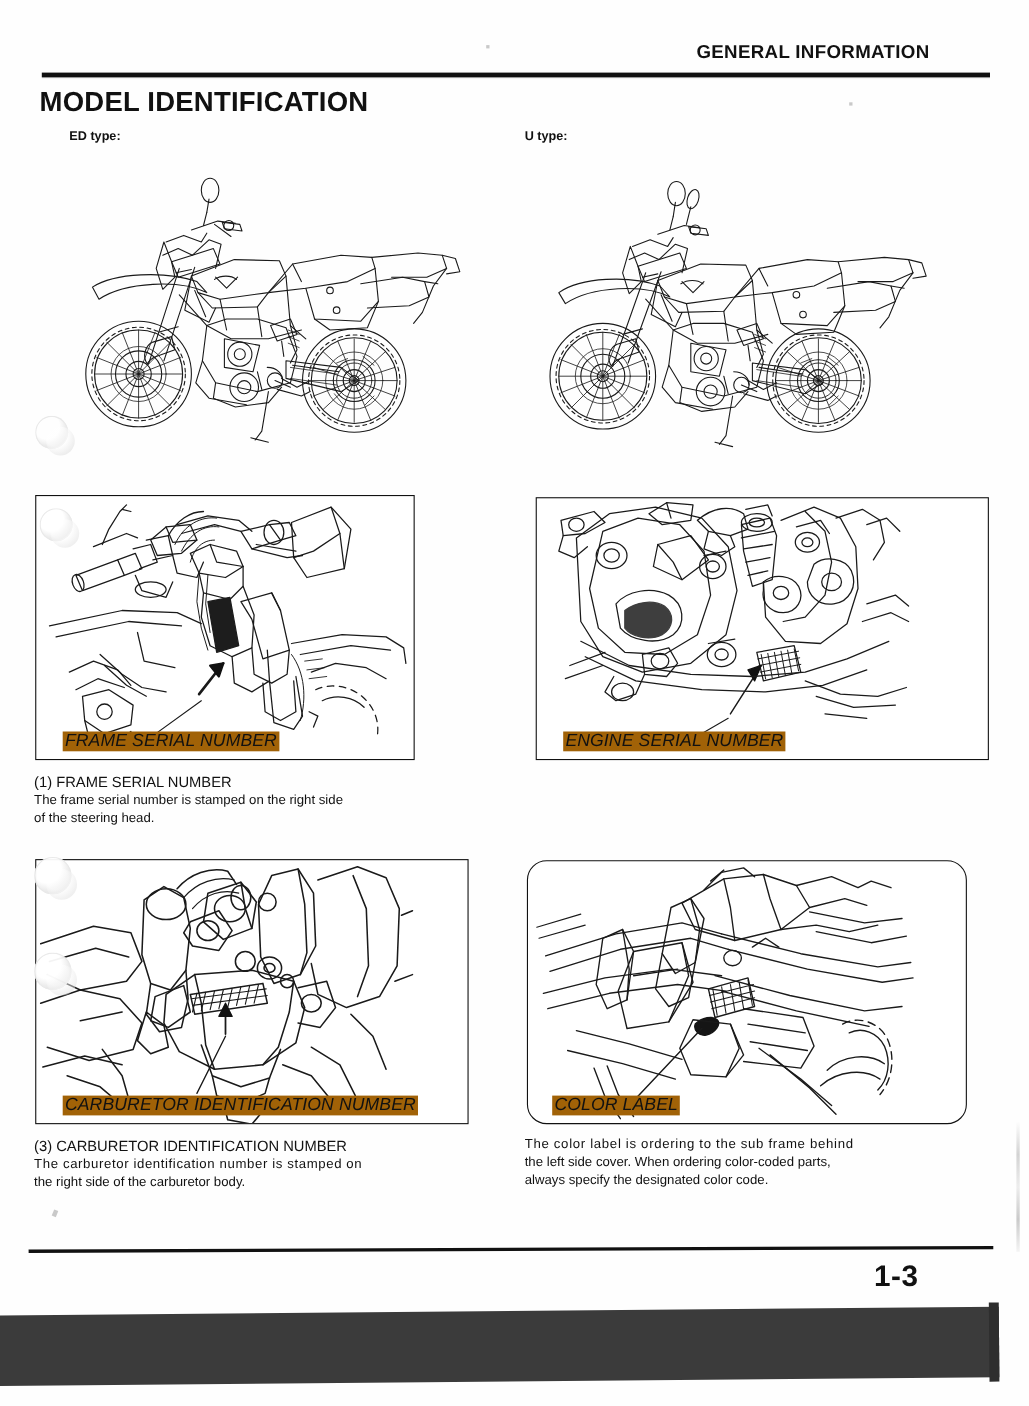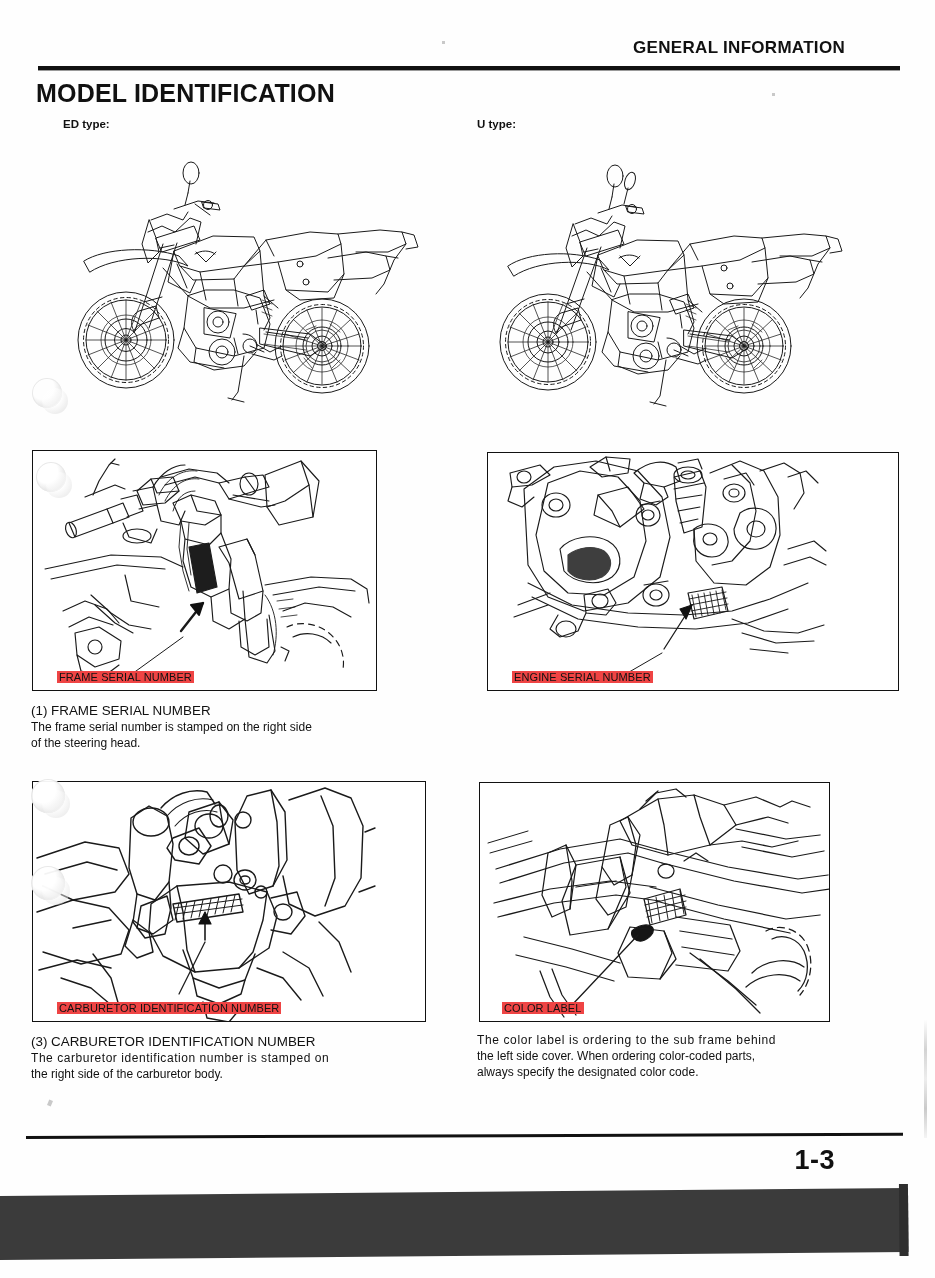--- a/index.html
+++ b/index.html
@@ -43,26 +43,26 @@
 
   
   .ibox{
     position:absolute;border:1.6px solid #111;background:#fff;
     box-sizing:border-box;overflow:hidden;
   }
   .ibox svg{position:absolute;left:0;top:0;}
   .ibox-1{left:32px;top:450px;width:345px;height:241px;}
   .ibox-2{left:487px;top:452px;width:412px;height:239px;}
   .ibox-3{left:32px;top:781px;width:394px;height:241px;}
-  .ibox-4{left:479px;top:782px;width:351px;height:240px;}
+  .ibox-4{left:479px;top:782px;width:400px;height:240px;border-radius:18px;}
 
   .ibox-cap{
     position:absolute;left:24px;bottom:7px;
-    font-size:11px;letter-spacing:.1px;white-space:nowrap;
-    background:#ef4444;padding:0 2px;
+    font-size:16px;letter-spacing:.1px;white-space:nowrap;
+    background:#a16207;padding:0 2px;font-style:italic;
   }
   .ibox-4 .ibox-cap{left:22px;}
 
   
   .capblock{position:absolute;width:404px;}
   .capblock .ctitle{
     font-size:13.4px;line-height:1.28;margin:0 0 1px 0;white-space:nowrap;
   }
   .capblock .cbody{
     font-size:12px;line-height:1.33;margin:0;

